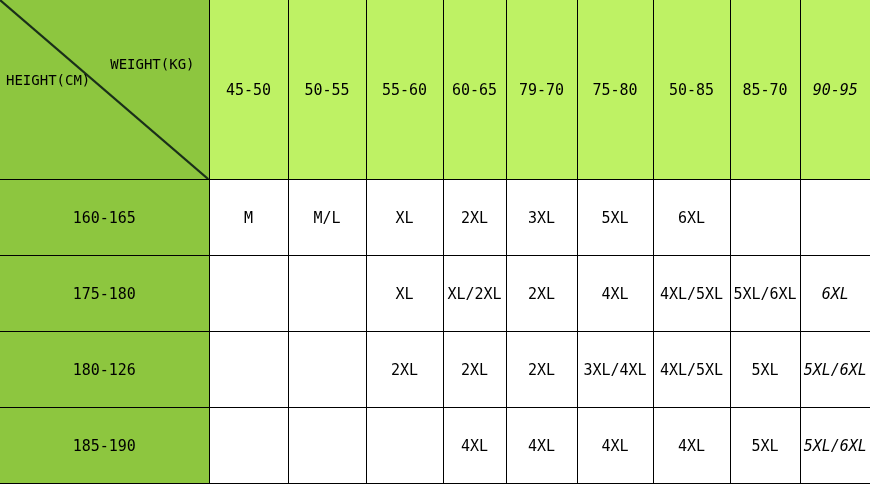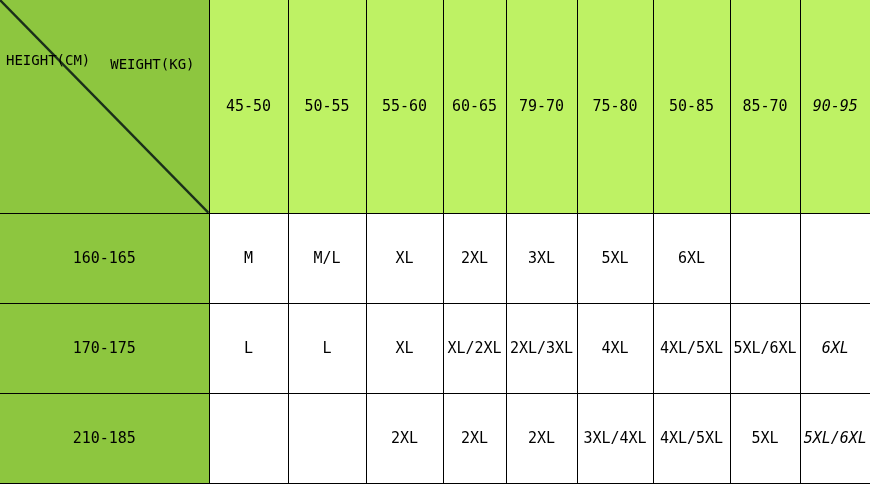--- a/index.html
+++ b/index.html
@@ -55,21 +55,21 @@
   }
   .corner-cell .lbl {
     position: absolute;
     font-size: 14px;
     letter-spacing: 0px;
     color: #000000;
     white-space: nowrap;
   }
   .corner-cell .lbl-height {
     left: 6px;
-    top: 52px;
+    top: 72px;
   }
   .corner-cell .lbl-weight {
     right: 14px;
     top: 56px;
   }
 
   .row-head {
     background: #8DC63F;
     font-size: 15px;
   }
@@ -137,41 +137,53 @@
       <td class="data-cell">XL</td>
       <td class="data-cell">2XL</td>
       <td class="data-cell">3XL</td>
       <td class="data-cell">5XL</td>
       <td class="data-cell">6XL</td>
       <td class="data-cell"></td>
       <td class="data-cell"></td>
     </tr>
 
 
+
     <tr class="body-row">
-      <td class="row-head">170-175</td>
-      <td class="data-cell">L</td>
-      <td class="data-cell">L</td>
+      <td class="row-head">175-180</td>
+      <td class="data-cell"></td>
+      <td class="data-cell"></td>
       <td class="data-cell">XL</td>
       <td class="data-cell">XL/2XL</td>
-      <td class="data-cell">2XL/3XL</td>
+      <td class="data-cell">2XL</td>
       <td class="data-cell">4XL</td>
       <td class="data-cell">4XL/5XL</td>
       <td class="data-cell">5XL/6XL</td>
       <td class="data-cell">6XL</td>
     </tr>
 
-
     <tr class="body-row">
-      <td class="row-head">210-185</td>
+      <td class="row-head">180-126</td>
       <td class="data-cell"></td>
       <td class="data-cell"></td>
       <td class="data-cell">2XL</td>
       <td class="data-cell">2XL</td>
       <td class="data-cell">2XL</td>
       <td class="data-cell">3XL/4XL</td>
       <td class="data-cell">4XL/5XL</td>
       <td class="data-cell">5XL</td>
       <td class="data-cell">5XL/6XL</td>
     </tr>
 
+    <tr class="body-row">
+      <td class="row-head">185-190</td>
+      <td class="data-cell"></td>
+      <td class="data-cell"></td>
+      <td class="data-cell"></td>
+      <td class="data-cell">4XL</td>
+      <td class="data-cell">4XL</td>
+      <td class="data-cell">4XL</td>
+      <td class="data-cell">4XL</td>
+      <td class="data-cell">5XL</td>
+      <td class="data-cell">5XL/6XL</td>
+    </tr>
   </tbody>
 </table>
 
 </body></html>

